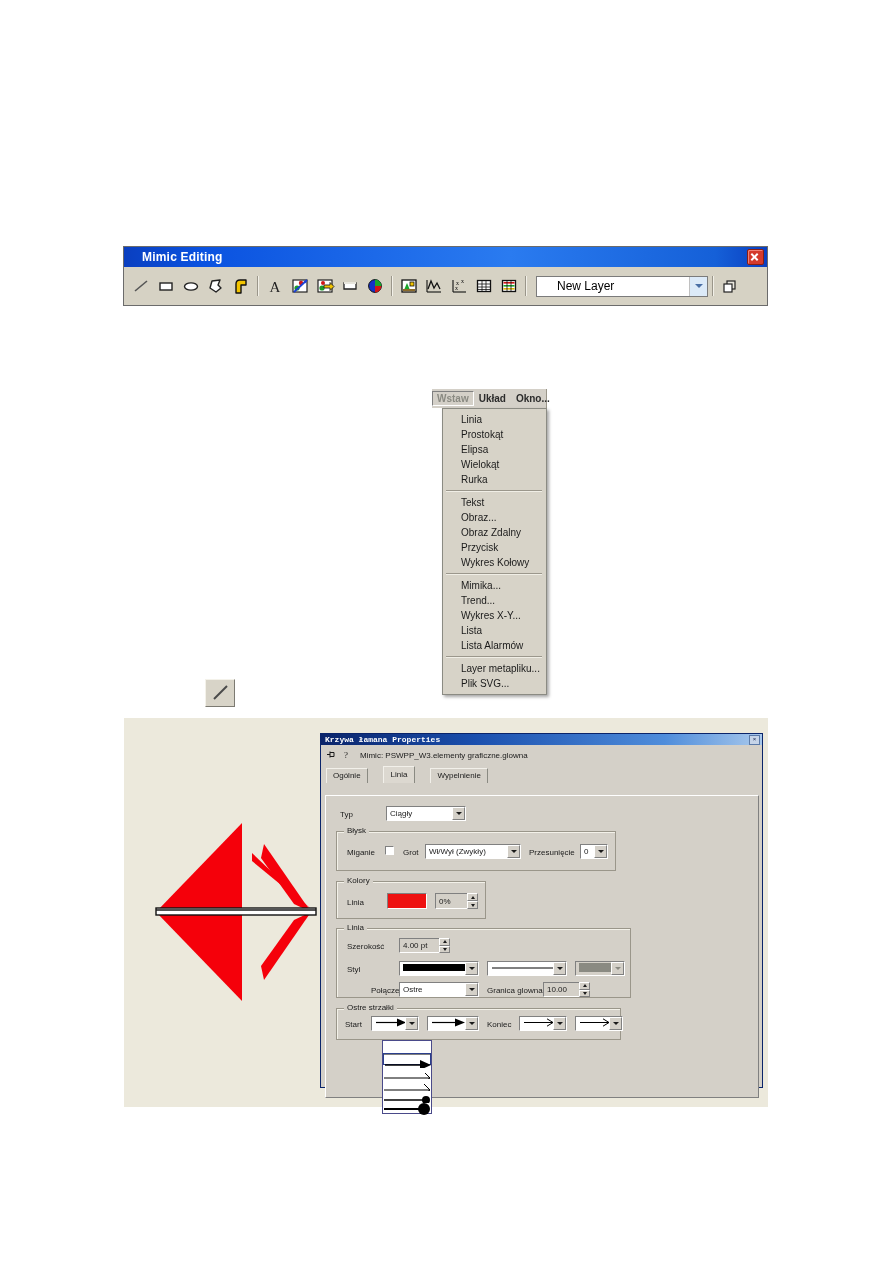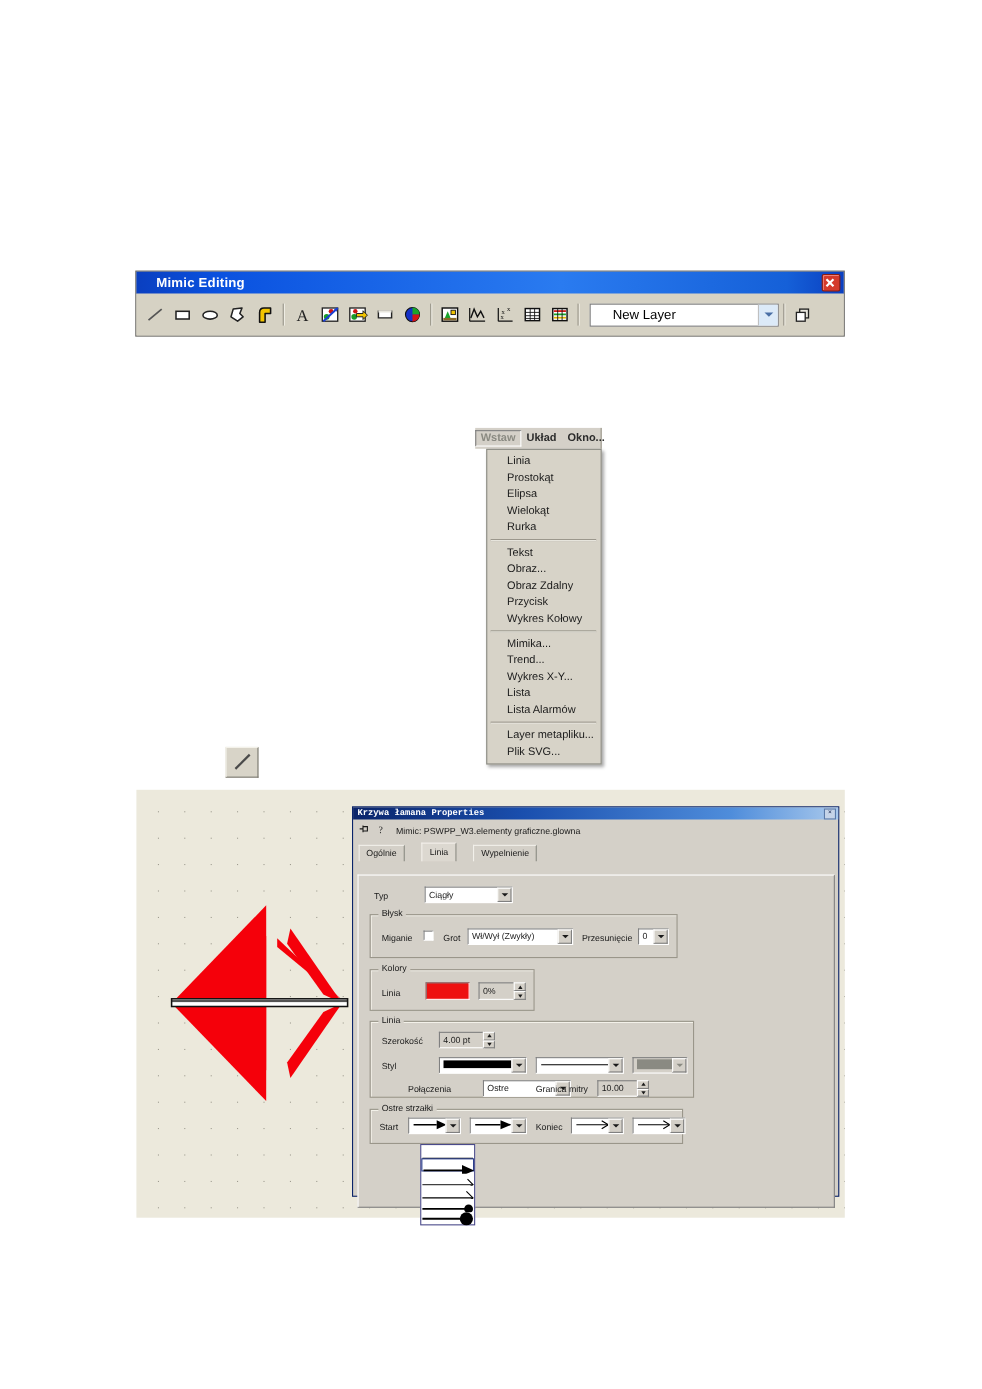--- a/index.html
+++ b/index.html
@@ -531,27 +531,27 @@
           <svg width="34" height="11" viewBox="0 0 34 11">
               <rect x="0" y="1" width="33" height="9" fill="#8a8a82"></rect>
             </svg>
         </span>
         <span class="combo-btn">
             <span class="tri dis"></span>
           </span>
       </div>
 
       <span class="lbl" style="left:10px;top:57px;margin-left:24px;">Połączenia</span>
-      <div class="combo white" style="left:62px;top:53px;width:80px;height:15px;margin-left:40px;">
+      <div class="combo white" style="left:62px;top:53px;width:80px;height:15px;">
         <span class="combo-txt">Ostre</span>
         <span class="combo-btn">
             <span class="tri"></span>
           </span>
       </div>
-      <span class="lbl" style="left:150px;top:57px;">Granica mitry</span>
+      <span class="lbl" style="left:150px;top:57px;">Granica glowna</span>
       <div class="txtfield" style="left:206px;top:53px;width:38px;height:15px;">10.00</div>
       <div class="spin" style="left:242px;top:53px;height:15px;">
         <div>
             <span class="tri-up"></span>
           </div>
         <div>
             <span class="tri-dn"></span>
           </div>
       </div>
     </div>

